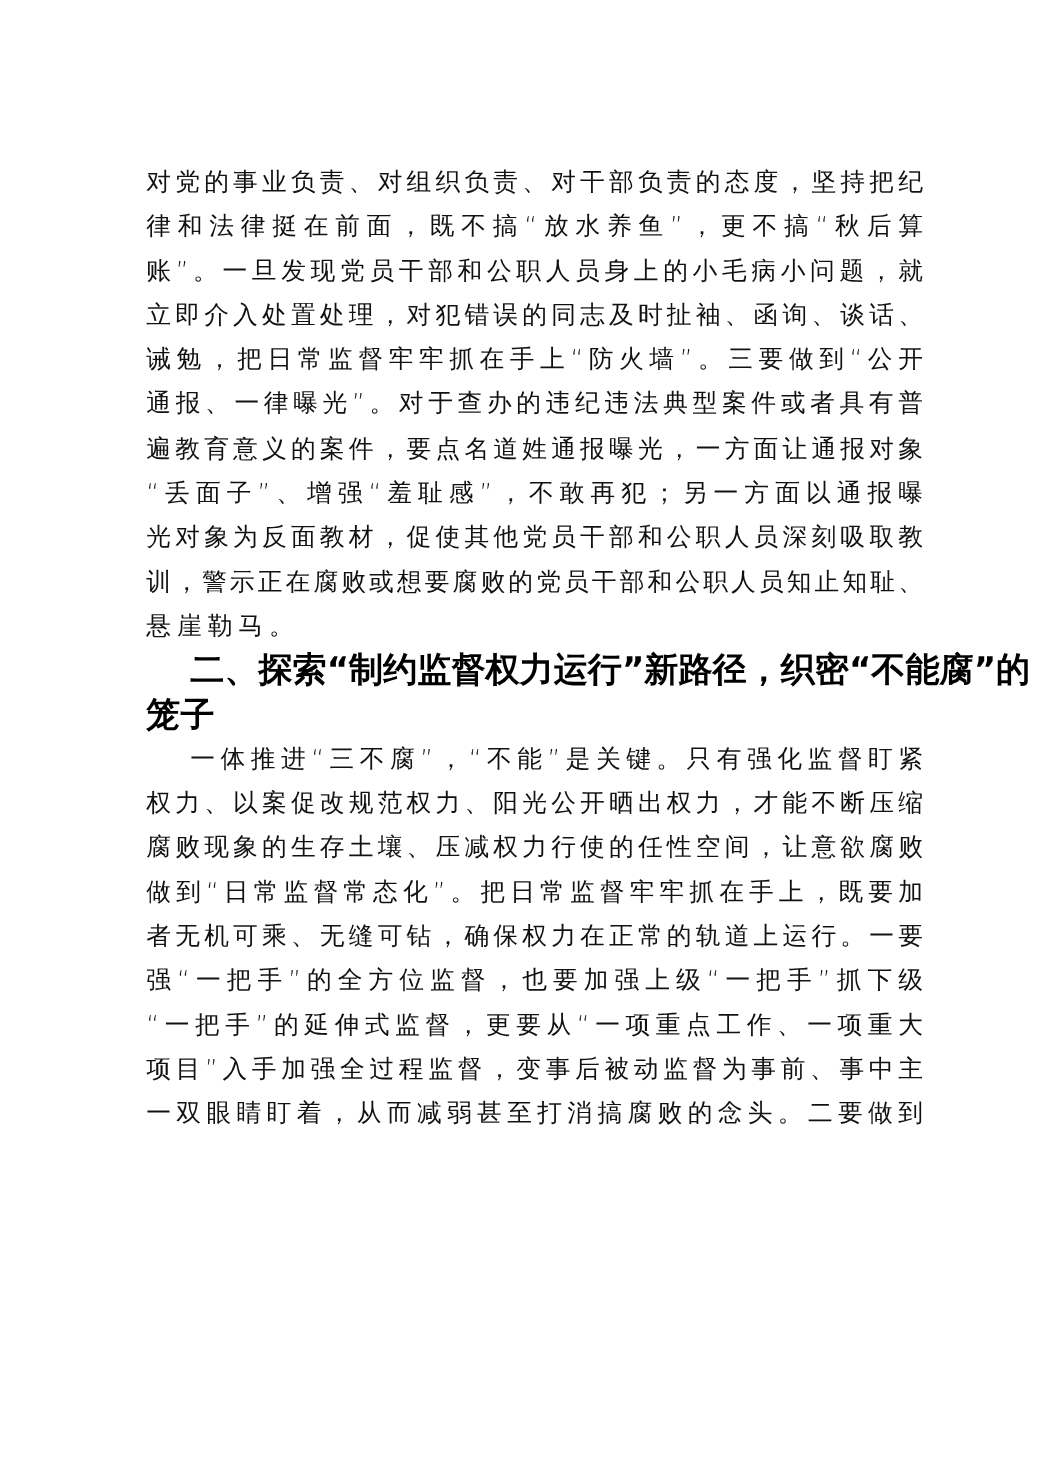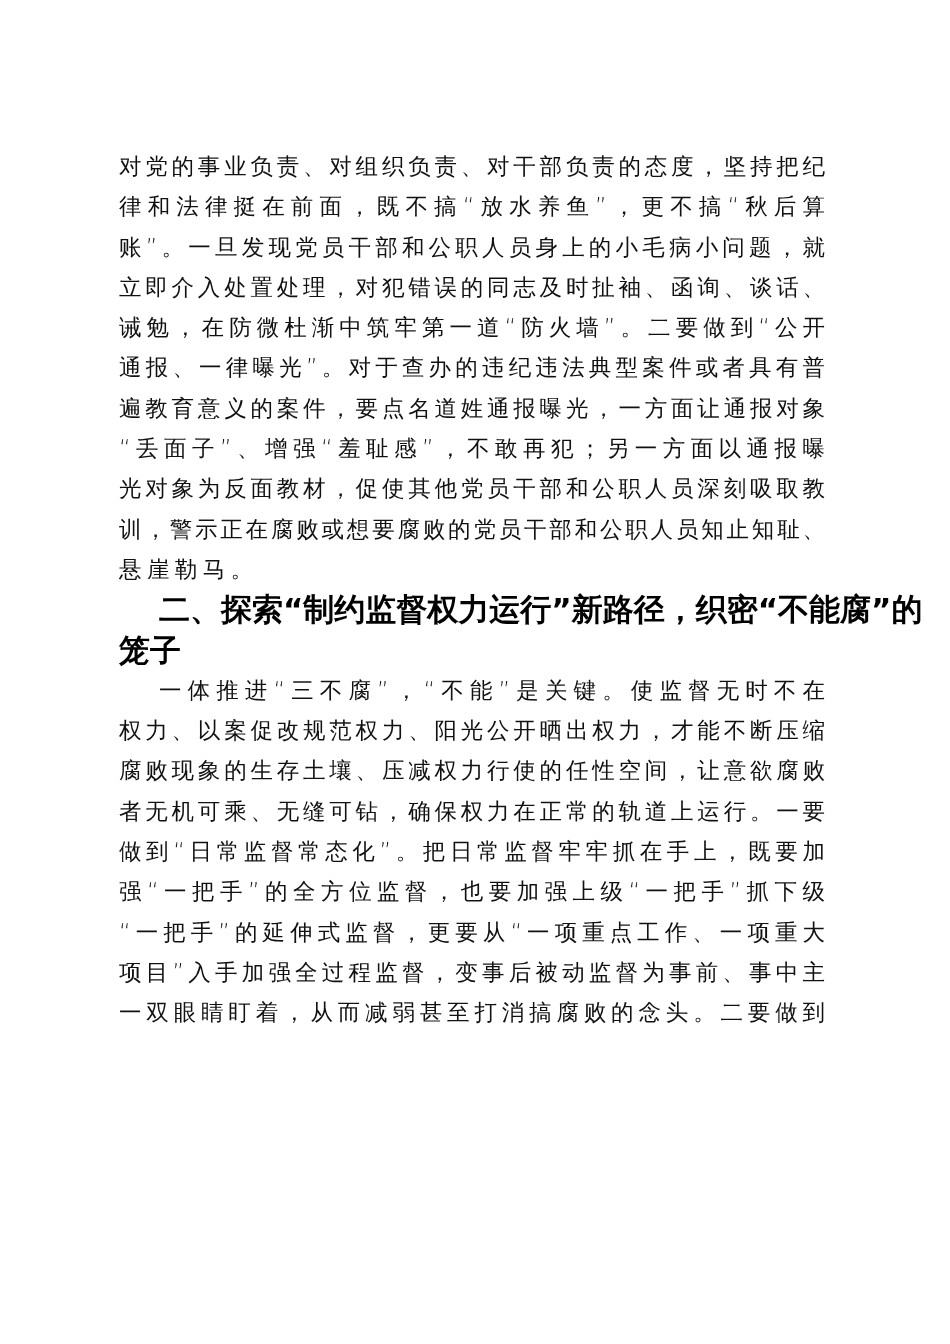--- a/index.html
+++ b/index.html
@@ -10,21 +10,21 @@
     body {
       width: 950px;
       height: 1344px;
       position: relative;
       overflow: hidden;
       font-family: "DejaVu Sans", sans-serif;
       color: #111111;
     }
     .page {
       position: absolute;
-      left: 119px;
+      left: 133px;
       top: 146px;
       width: 706px;
     }
     .line {
       height: 40.3px;
       line-height: 40.3px;
       font-size: 22.5px;
       white-space: nowrap;
       letter-spacing: 5.4px;
       font-weight: 300;
@@ -54,39 +54,39 @@
 </head>
 <body>
 
 <div class="page">
 
   <div class="para">
     <div class="line justify">对党的事业负责、对组织负责、对干部负责的态度，坚持把纪</div>
     <div class="line justify">律和法律挺在前面，既不搞“放水养鱼”，更不搞“秋后算</div>
     <div class="line justify">账”。一旦发现党员干部和公职人员身上的小毛病小问题，就</div>
     <div class="line justify">立即介入处置处理，对犯错误的同志及时扯袖、函询、谈话、</div>
-    <div class="line justify">诫勉，在防微杜渐中筑牢第一道“防火墙”。二要做到“公开</div>
+    <div class="line justify">诫勉，把日常监督牢牢抓在手上“防火墙”。三要做到“公开</div>
     <div class="line justify">通报、一律曝光”。对于查办的违纪违法典型案件或者具有普</div>
     <div class="line justify">遍教育意义的案件，要点名道姓通报曝光，一方面让通报对象</div>
     <div class="line justify">“丢面子”、增强“羞耻感”，不敢再犯；另一方面以通报曝</div>
     <div class="line justify">光对象为反面教材，促使其他党员干部和公职人员深刻吸取教</div>
     <div class="line justify">训，警示正在腐败或想要腐败的党员干部和公职人员知止知耻、</div>
     <div class="line">悬崖勒马。</div>
   </div>
 
   <div class="para heading">
     <div class="line justify indent">二、探索“制约监督权力运行”新路径，织密“不能腐”的</div>
     <div class="line last">笼子</div>
   </div>
 
   <div class="para">
-    <div class="line justify indent">一体推进“三不腐”，“不能”是关键。使监督无时不在</div>
+    <div class="line justify indent">一体推进“三不腐”，“不能”是关键。只有强化监督盯紧</div>
     <div class="line justify">权力、以案促改规范权力、阳光公开晒出权力，才能不断压缩</div>
     <div class="line justify">腐败现象的生存土壤、压减权力行使的任性空间，让意欲腐败</div>
+    <div class="line justify">做到“日常监督常态化”。把日常监督牢牢抓在手上，既要加</div>
     <div class="line justify">者无机可乘、无缝可钻，确保权力在正常的轨道上运行。一要</div>
-    <div class="line justify">做到“日常监督常态化”。把日常监督牢牢抓在手上，既要加</div>
     <div class="line justify">强“一把手”的全方位监督，也要加强上级“一把手”抓下级</div>
     <div class="line justify">“一把手”的延伸式监督，更要从“一项重点工作、一项重大</div>
     <div class="line justify">项目”入手加强全过程监督，变事后被动监督为事前、事中主</div>
     <div class="line justify">一双眼睛盯着，从而减弱甚至打消搞腐败的念头。二要做到</div>
   </div>
 
 </div>
 
 </body></html>

